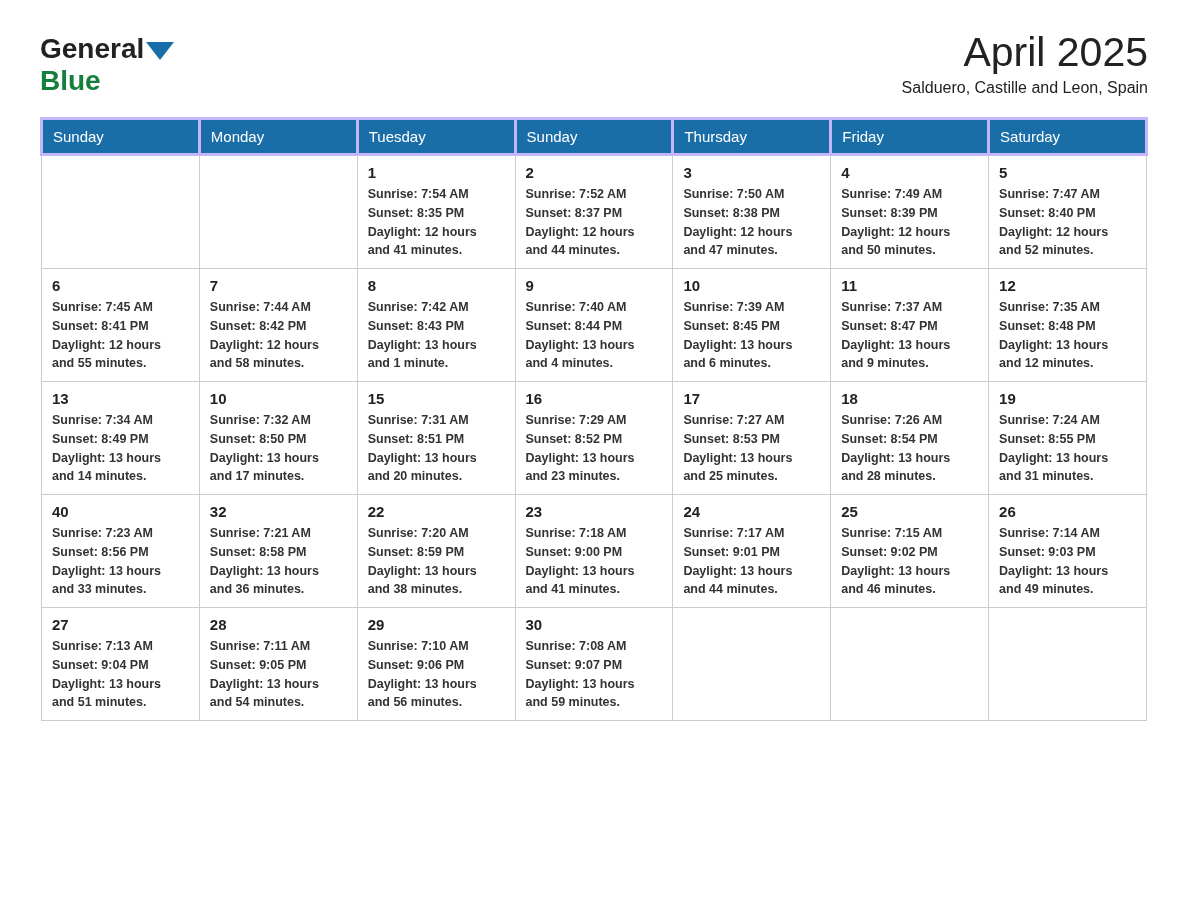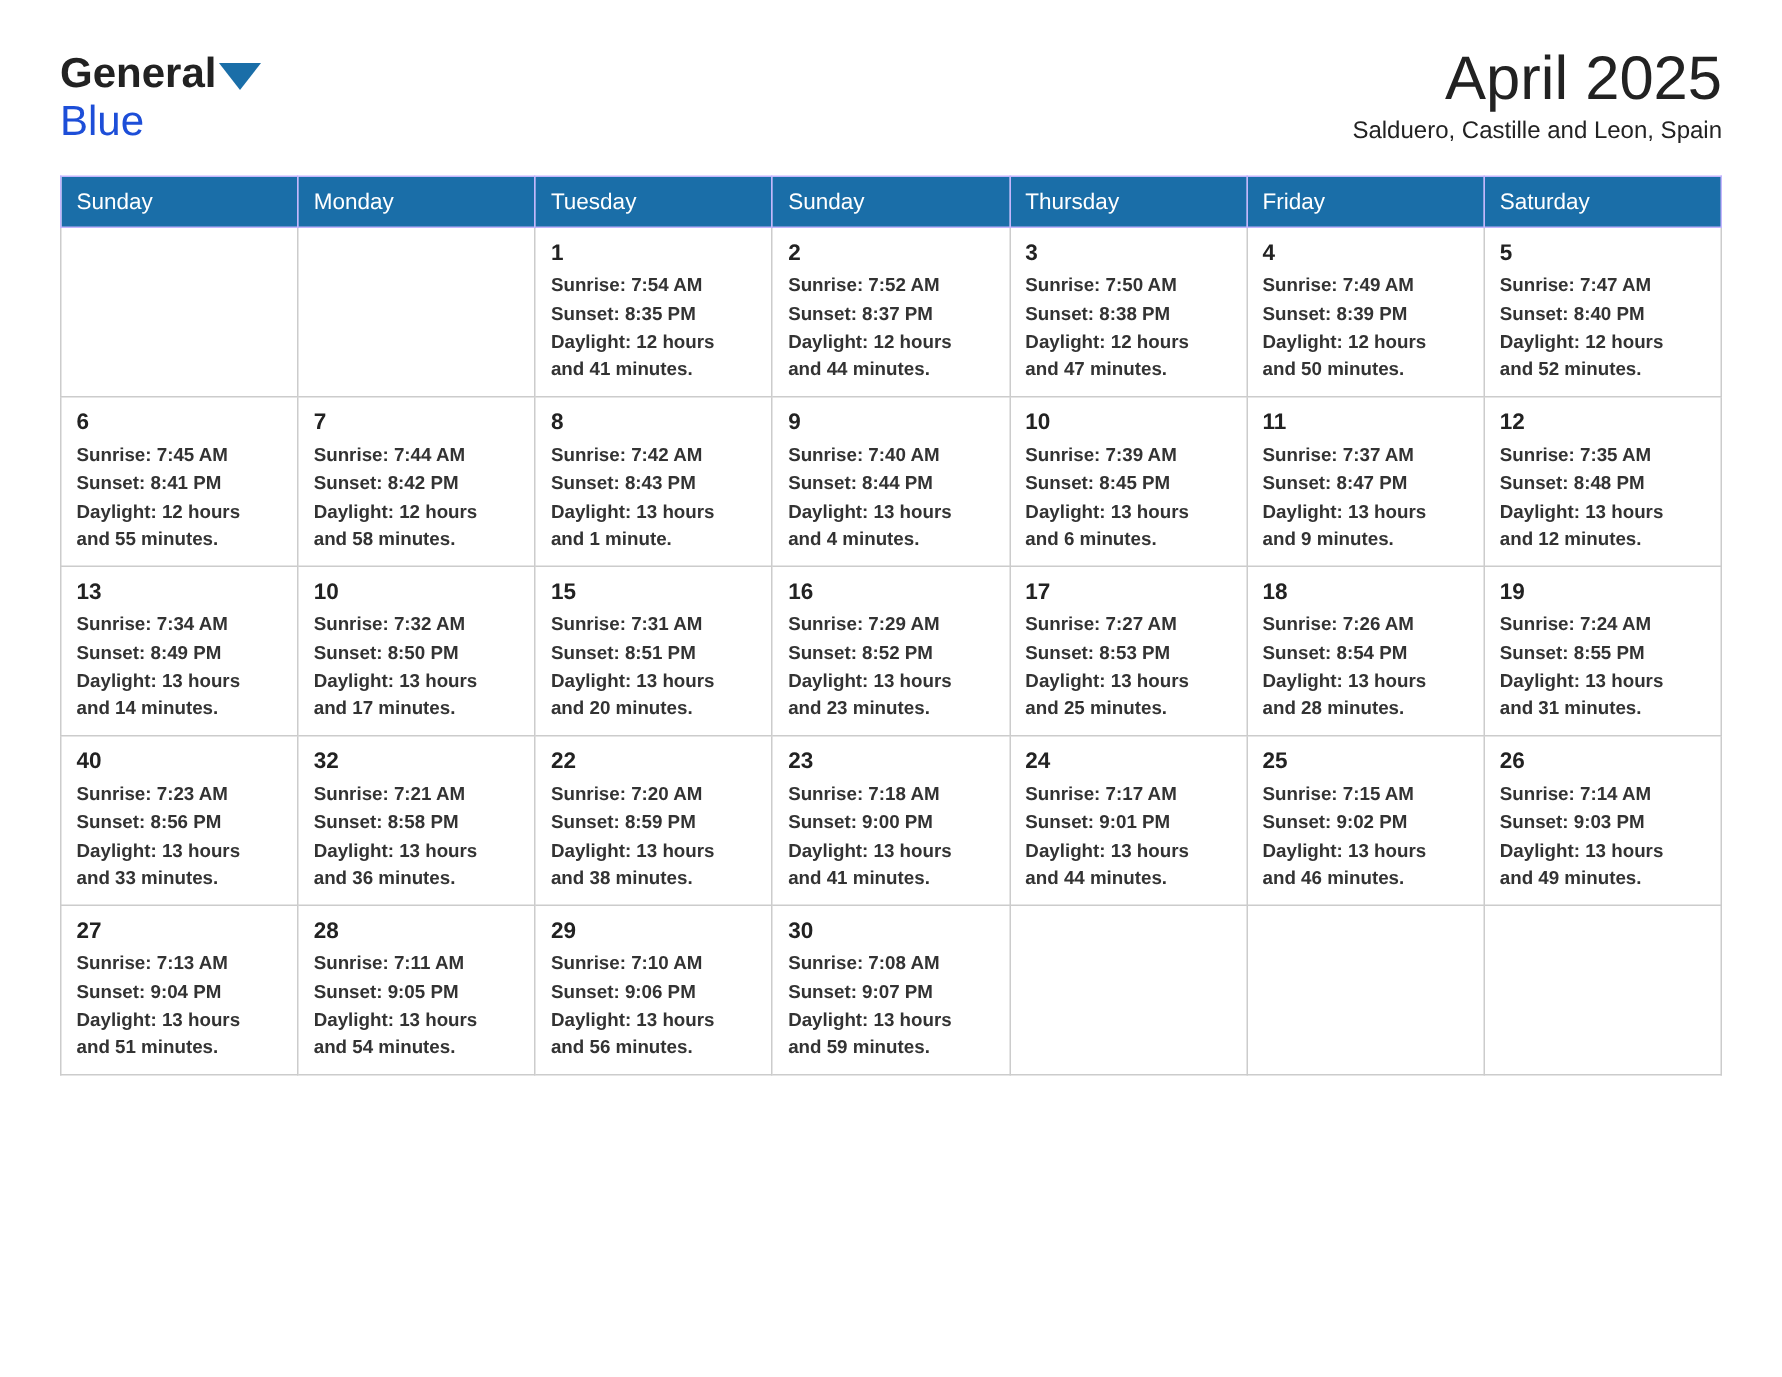--- a/index.html
+++ b/index.html
@@ -31,23 +31,23 @@
     .logo-arrow {
       width: 0;
       height: 0;
       border-left: 14px solid transparent;
       border-right: 14px solid transparent;
       border-top: 18px solid #1a6ea8;
       margin: 0 2px;
       margin-top: 4px;
     }
     .logo-blue {
-      color: #1d4ed8;
+      color: #15803d;
       font-size: 28px;
-      font-weight: normal;
+      font-weight: bold;
     }
     .title-block {
       text-align: right;
     }
     .month-title {
       font-size: 41px;
       font-weight: normal;
       color: #222;
       line-height: 1.1;
     }
@@ -61,21 +61,21 @@
       border-collapse: collapse;
       border: 1px solid #aaa;
     }
     .calendar th {
       background-color: #1a6ea8;
       color: #fff;
       font-size: 15px;
       font-weight: normal;
       padding: 8px 10px;
       text-align: left;
-      border: 1px solid #c4b5fd;
+      border: 3px solid #c4b5fd;
     }
     .calendar td {
       vertical-align: top;
       padding: 8px 10px;
       border: 1px solid #ccc;
       width: 14.28%;
       min-height: 80px;
       font-size: 13px;
       color: #333;
     }

